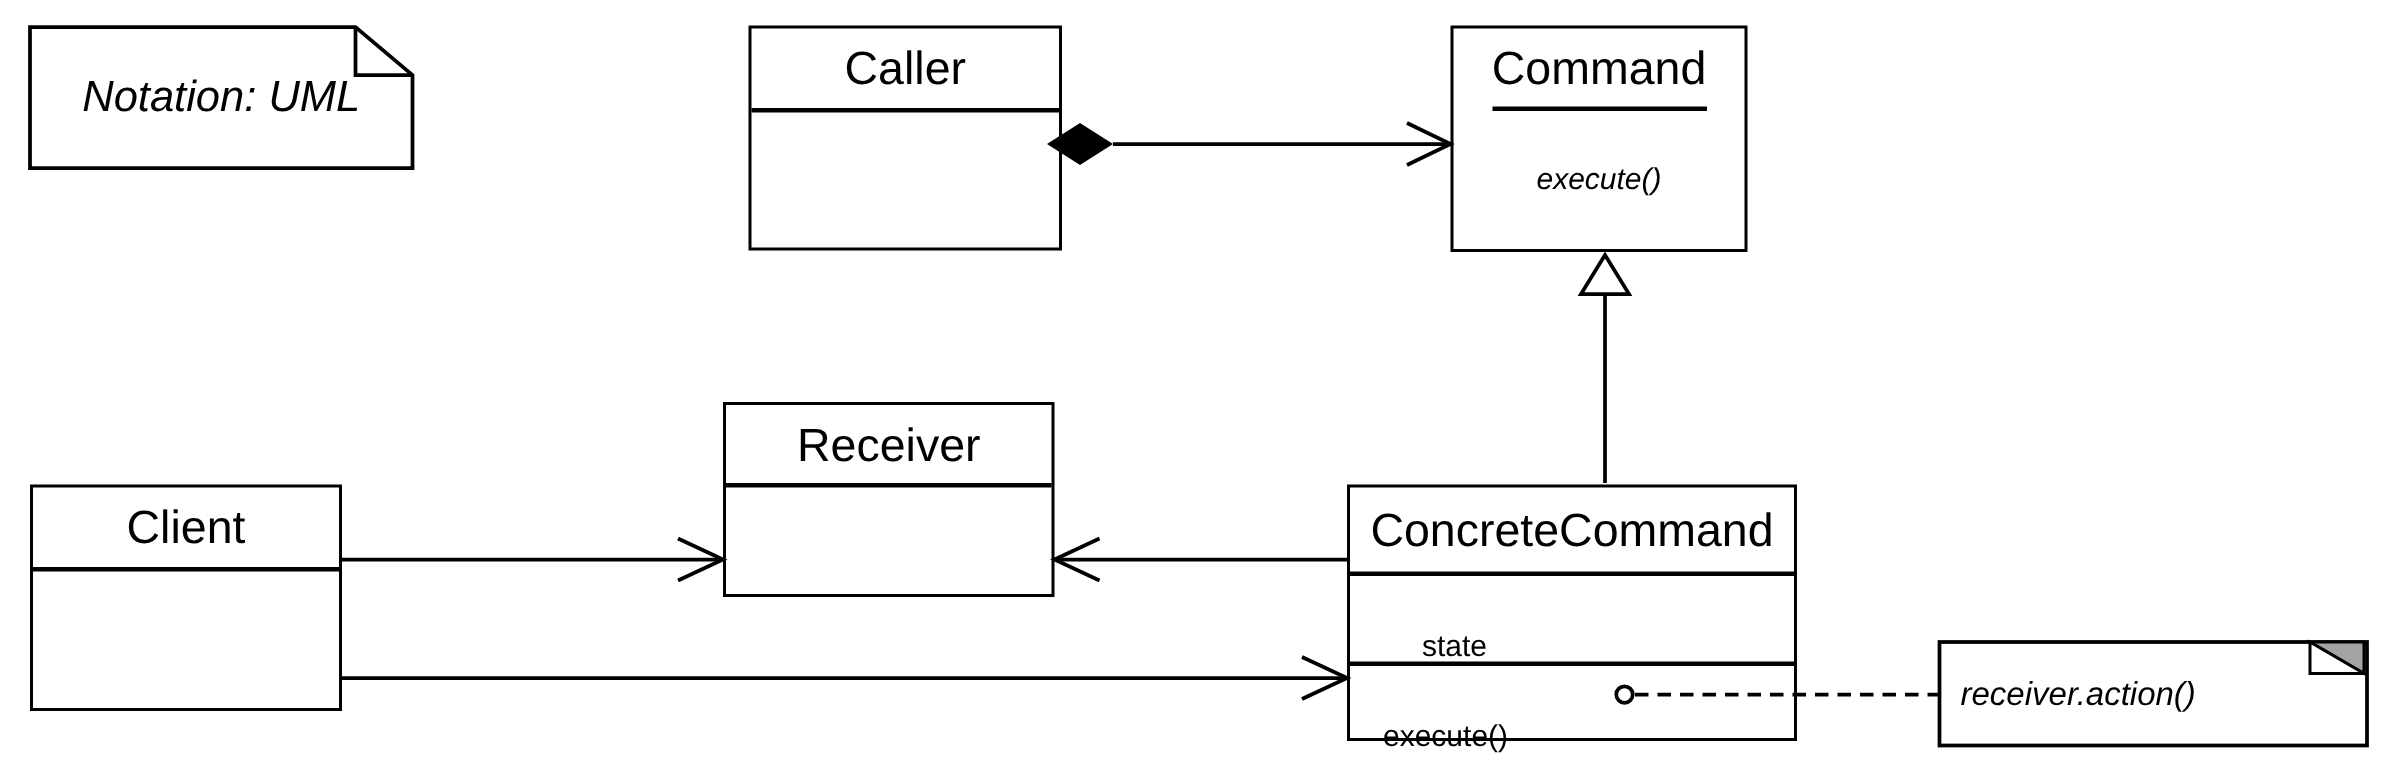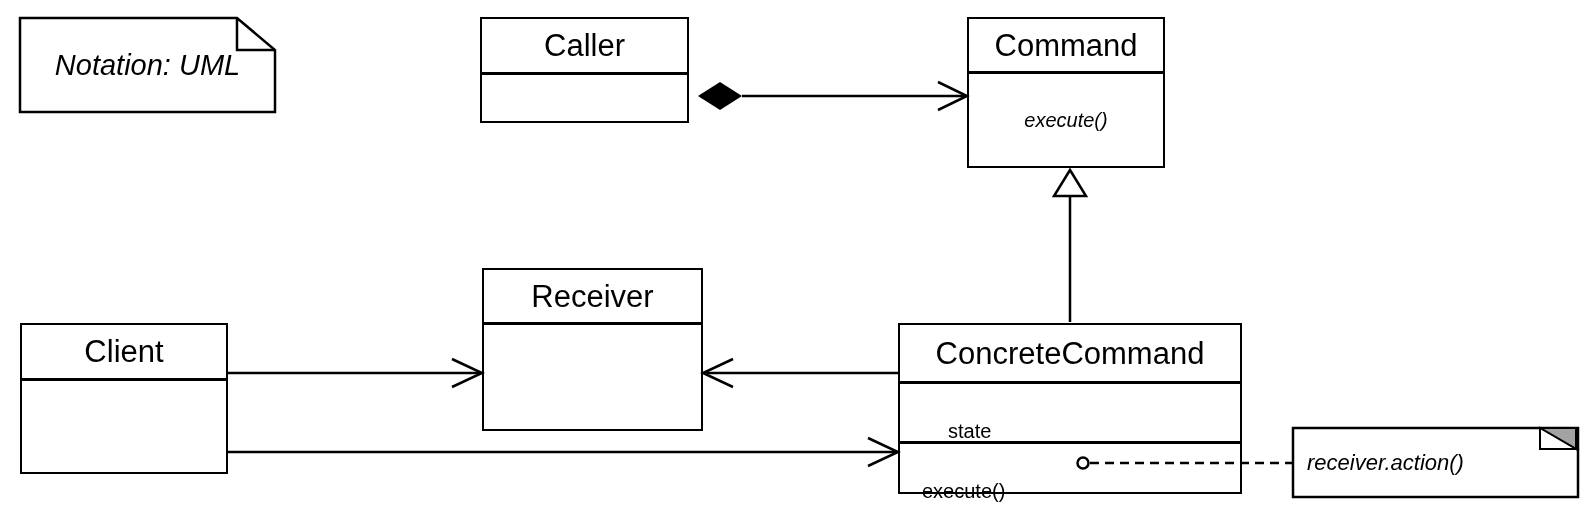--- a/index.html
+++ b/index.html
@@ -44,29 +44,29 @@
     display: flex;
     align-items: center;
     font-size: 20px;
     line-height: 1;
   }
   .cls-sec.centered { justify-content: center; }
   .cls-sec.leftpad { padding-left: 22px; }
   .cls-sec.divider { border-bottom: 3px solid #000; }
   .italic { font-style: italic; }
 
-  #cls-caller   { left: 480px; top: 17px;  width: 209px; height: 106px; }
+  #cls-caller   { left: 499px; top: 17px;  width: 209px; height: 150px; }
   #cls-caller .cls-title { height: 56px; }
-  #cls-command  { left: 967px; top: 17px;  width: 198px; height: 151px; }
+  #cls-command  { left: 967px; top: 17px;  width: 198px; height: 151px; align-items: center; }
   #cls-command .cls-title { height: 55px; }
-  #cls-receiver { left: 482px; top: 268px; width: 221px; height: 163px; }
+  #cls-receiver { left: 482px; top: 268px; width: 221px; height: 130px; }
   #cls-receiver .cls-title { height: 55px; }
   #cls-client   { left: 20px;  top: 323px; width: 208px; height: 151px; }
   #cls-client .cls-title { height: 56px; }
-  #cls-concrete { left: 898px; top: 323px; width: 344px; height: 171px; gap: 37px; }
+  #cls-concrete { left: 898px; top: 323px; width: 300px; height: 171px; gap: 37px; }
   #cls-concrete .cls-title { height: 59px; }
   #cls-concrete .sec-attr { height: 51px; padding-left: 48px; }
   #cls-concrete .sec-op   { flex: 1 1 auto; }
 
   .sec-fill { flex: 1 1 auto; }
 
   .note-text {
     position: absolute;
     z-index: 1;
     display: flex;

